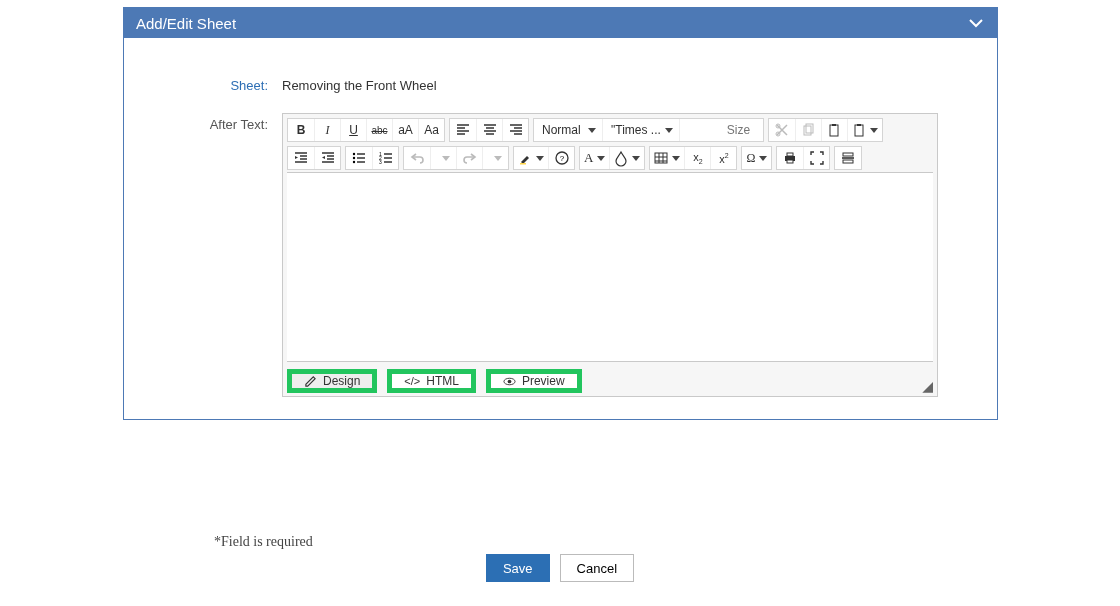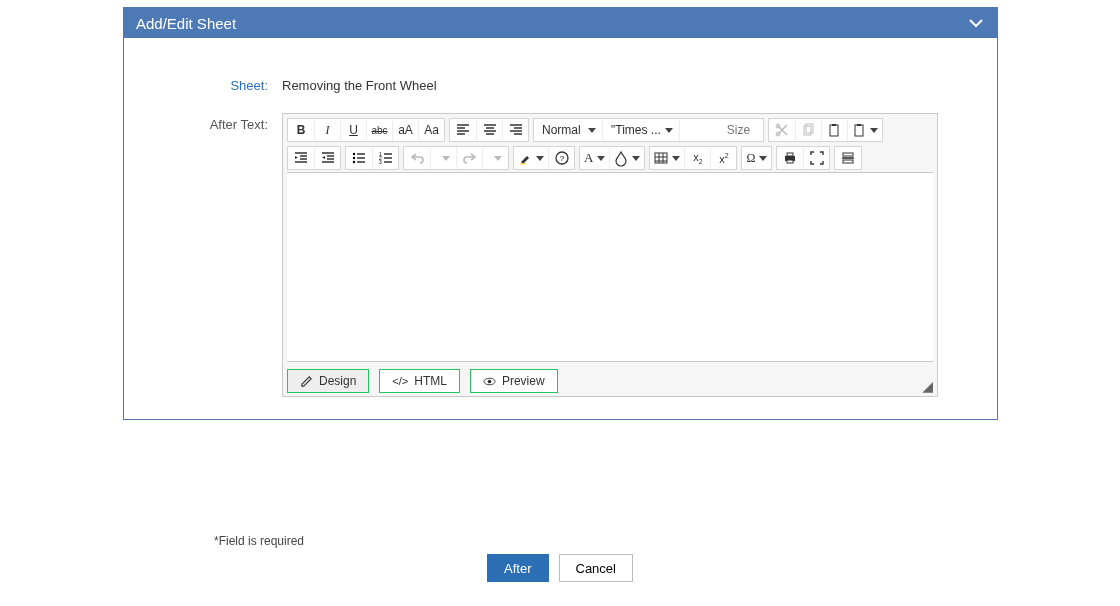--- a/index.html
+++ b/index.html
@@ -58,31 +58,31 @@
   .caretdown{width:0;height:0;border-left:4px solid transparent;border-right:4px solid transparent;border-top:5px solid #444;display:inline-block;}
   .caretdown.dim{border-top-color:#bbb;}
   .combo-drop{min-width:68px;justify-content:space-between;padding:0 6px 0 8px;}
   .sizebox{width:36px;border:none;outline:none;font-size:12px;color:#bbb;background:transparent;margin-left:43px;}
   .editor-area{
     min-height:190px;border-top:1px solid var(--border);border-bottom:1px solid var(--border);
     background:#fff;margin:0 4px;padding:6px;outline:none;font-size:13px;
   }
   .editor-footer{padding:6px 4px 2px 4px;display:flex;gap:10px;align-items:center;position:relative;height:34px;}
   .tab{
-    height:24px;border:1px solid #22c55e;background:#fff;display:flex;align-items:center;
+    height:24px;border:5px solid #22c55e;background:#fff;display:flex;align-items:center;
     padding:0 12px;font-size:12px;color:#333;gap:6px;cursor:pointer;
   }
   .tab.active{background:#eee;}
   .tab svg{width:13px;height:13px;display:block;}
   .editor-footer .resize{
     position:absolute;right:4px;bottom:2px;color:#666;font-size:14px;cursor:nwse-resize;user-select:none;
   }
 
   
-  .required-note{position:absolute;left:214px;top:534px;font-size:12px;color:#444;}
+  .required-note{position:absolute;left:214px;top:534px;font-size:14px;color:#444;font-family:Liberation Serif, serif;}
   .centerbtns{
     position:absolute;left:0;top:554px;width:1120px;display:flex;justify-content:center;gap:10px;
   }
   .pbtn{height:28px;padding:0 16px;font-size:13px;border:1px solid #bbb;background:#fff;cursor:pointer;display:flex;align-items:center;}
   .pbtn.primary{background:#2c6fb4;border-color:#2c6fb4;color:#fff;}
 
   
   svg{overflow:visible;}
   .ico{width:14px;height:14px;}
   .tight{padding:0 2px;}
@@ -353,17 +353,17 @@
         </div>
       </div>
     </div>
 
   </div>
 </div>
 
 <div class="required-note">*Field is required</div>
 
 <div class="centerbtns">
-  <button class="pbtn primary">After</button>
+  <button class="pbtn primary">Save</button>
   <button class="pbtn">Cancel</button>
 </div>
 
 </div>
 
 </body></html>

